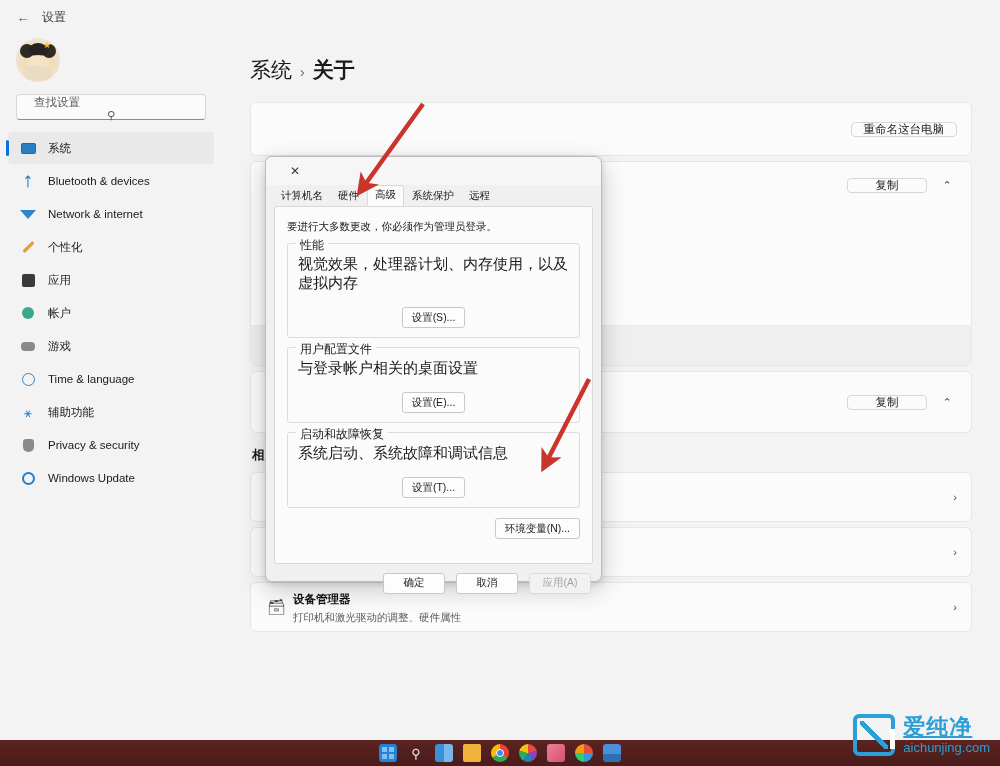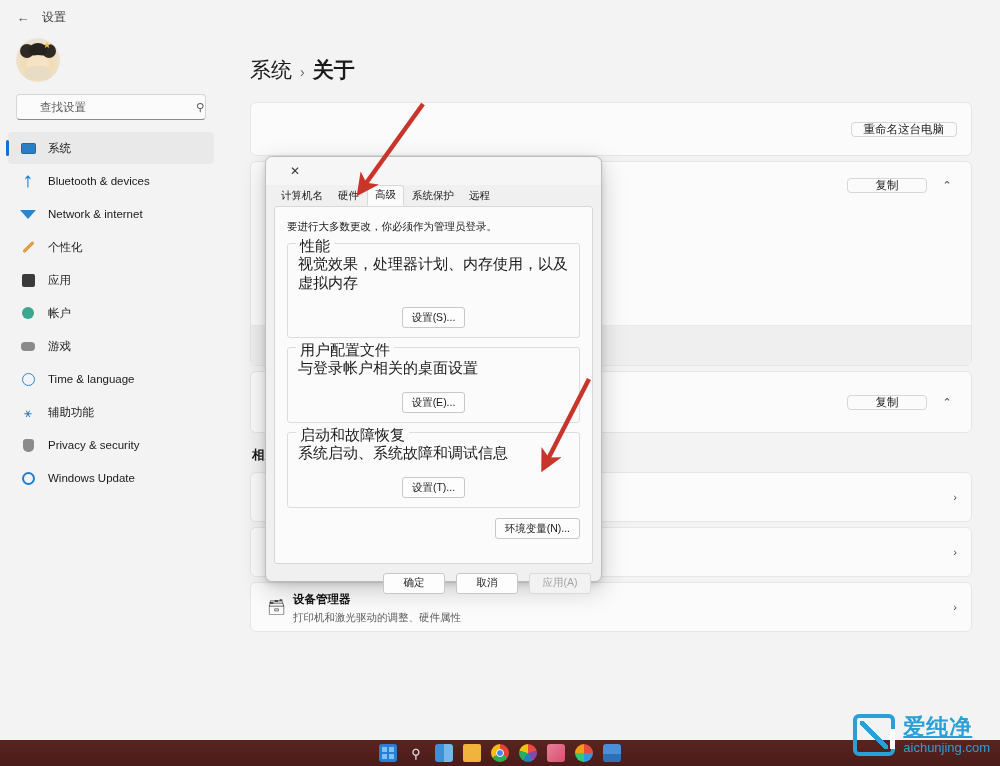--- a/index.html
+++ b/index.html
@@ -80,20 +80,21 @@
 
   .search-wrap { padding: 2px 10px 10px 10px; }
   .search-box {
     height: 26px;
     background: #fbfbfb;
     border: 1px solid #d6d6d6;
     border-bottom: 1px solid #8a8a8a;
     border-radius: 4px;
     display: flex; align-items: center;
     padding: 0 21px;
+    flex-direction: column;
   }
   .search-box input {
     flex: 1 1 auto; border: none; outline: none;
     background: transparent;
     font-size: 11.5px; color: #3a3a3a;
     font-family: inherit;
   }
   .search-box input::placeholder { color: #5b5b5b; }
   .search-ico { color: #5b5b5b; font-size: 11px; }
 
@@ -250,21 +251,21 @@
   .grp {
     border: 1px solid #dcdcdc;
     border-radius: 3px;
     position: relative;
     margin-bottom: 9px;
     padding: 11px 10px 9px 10px;
   }
   .grp-label {
     position: absolute; top: -7px; left: 8px;
     background: #fbfbfb; padding: 0 4px;
-    font-size: 15px; color: #1a1a1a;
+    font-size: 12px; color: #1a1a1a;
   }
   .grp-desc { font-size: 15px; color: #1a1a1a; }
   .grp-btnrow { display: flex; justify-content: center; margin-top: 14px; }
   .btn-dlg {
     min-width: 62px; height: 21px;
     padding: 0 9px;
     background: #fdfdfd;
     border: 1px solid #c8c8c8;
     border-radius: 3px;
     font-size: 10.5px; color: #1a1a1a;

